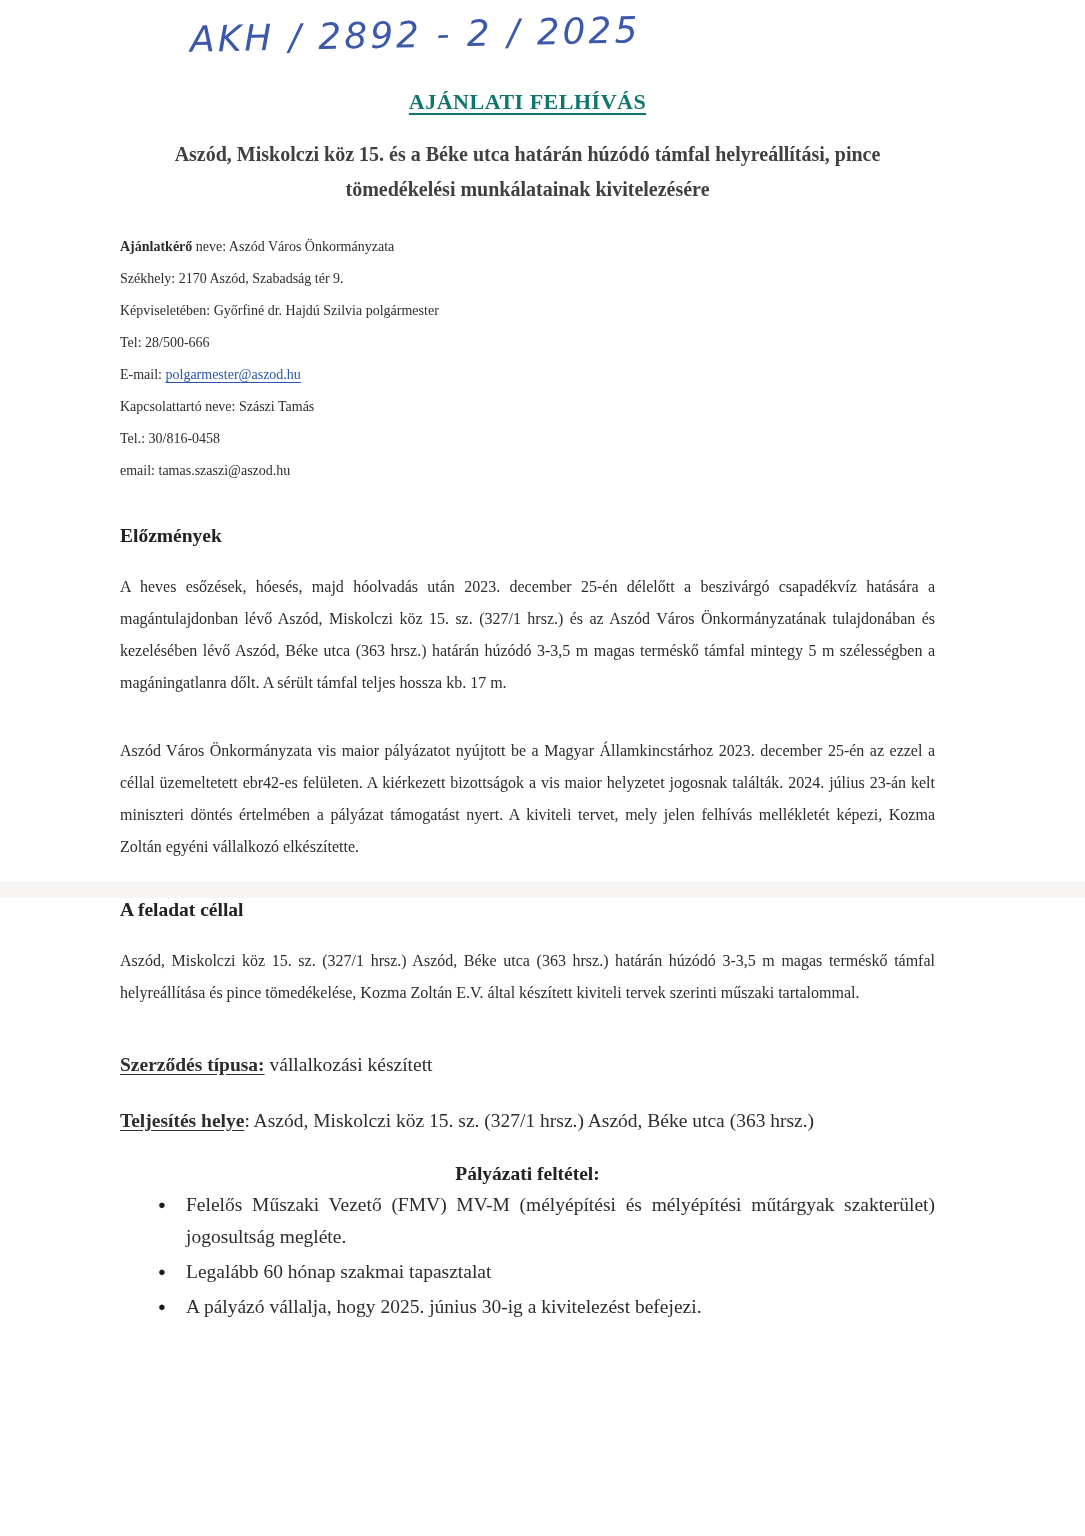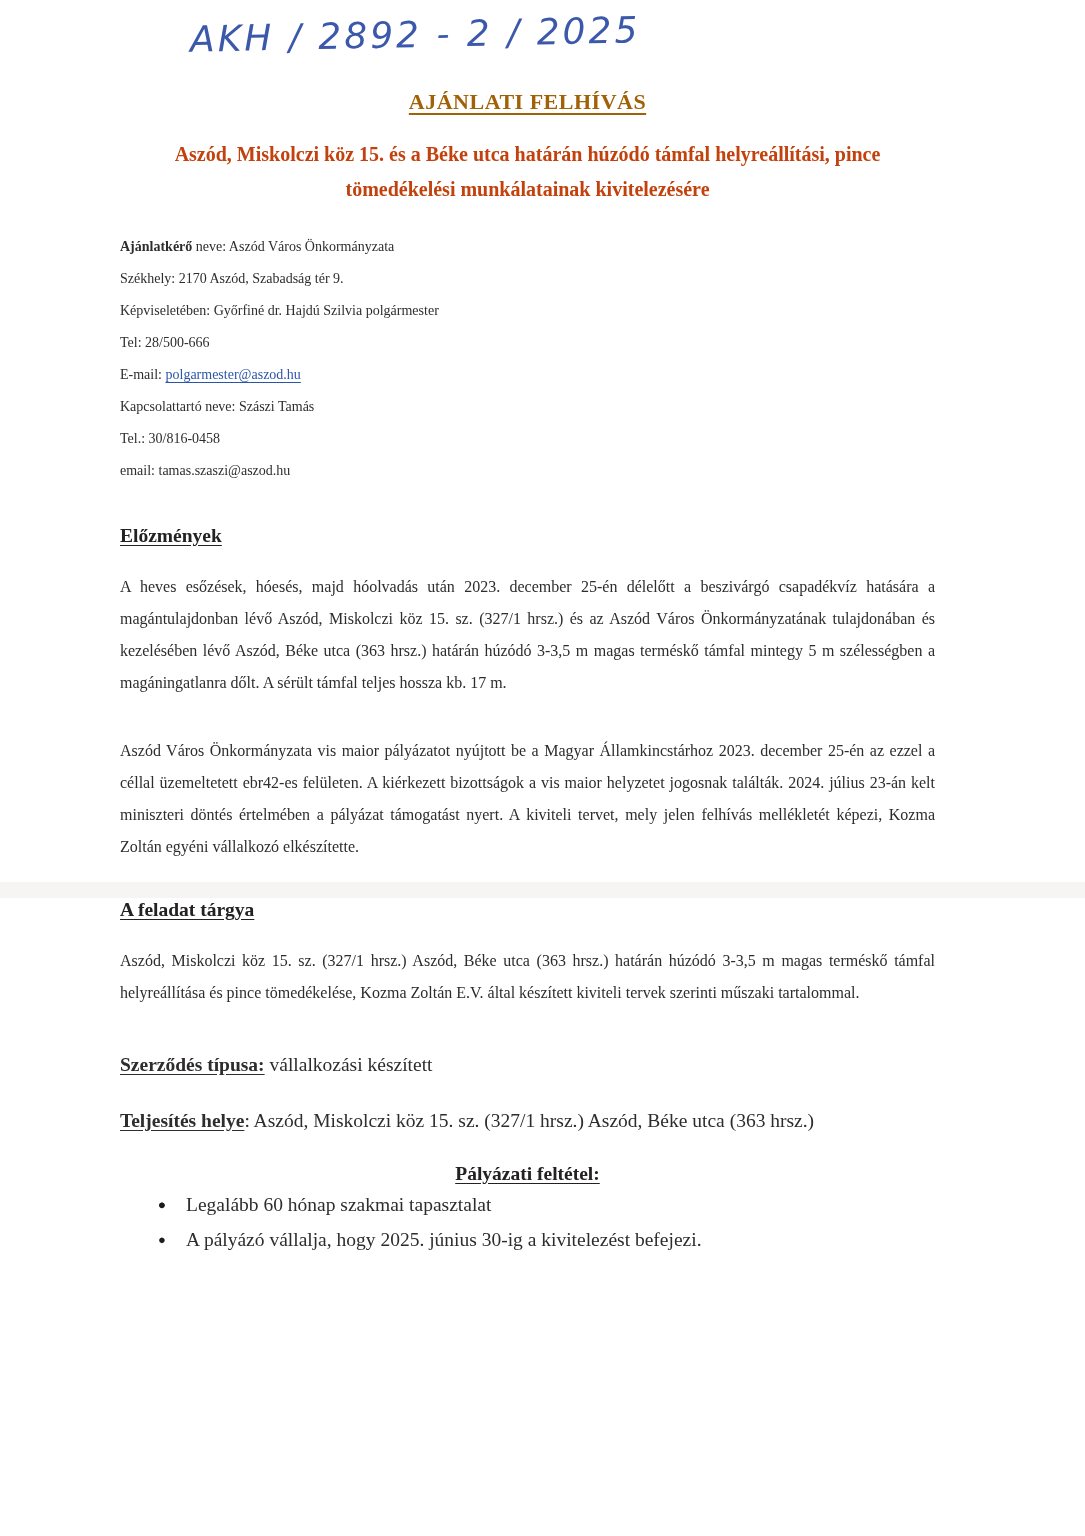--- a/index.html
+++ b/index.html
@@ -26,49 +26,48 @@
     color:var(--color-handwriting, #3c58ab);
     transform:rotate(-1.2deg);
   }
 
   .title {
     margin-top:34px;
     text-align:center;
     font-size:22px;
     font-weight:bold;
     letter-spacing:0.5px;
-    color:#a16207;
+    color:#0f766e;
   }
   .title .underlined { text-decoration:underline; text-underline-offset:4px; }
 
   .subtitle {
     margin-top:22px;
     text-align:center;
     font-size:20px;
     font-weight:bold;
     line-height:1.75;
-    color:#c2410c;
+    color:#404040;
     padding:0 10px;
   }
 
   .contact { margin-top:24px; font-size:14px; line-height:32px; }
   .contact p { text-align:left; }
   .bold { font-weight:bold; }
 
   a.email-link {
     color:var(--color-link, #2b55a8);
     text-decoration:underline;
     text-underline-offset:3px;
     cursor:pointer;
   }
 
   .section-heading {
     font-size:19.5px;
     font-weight:bold;
-    text-decoration:underline;
     text-underline-offset:3px;
     color:#232122;
   }
   .mt-38 { margin-top:38px; }
   .mt-36 { margin-top:36px; }
 
   p.body {
     margin-top:24px;
     font-size:16px;
     line-height:32px;
@@ -121,33 +120,34 @@
     <p>Tel.: 30/816-0458</p>
     <p>email: tamas.szaszi@aszod.hu</p>
   </div>
 
   <h3 class="section-heading mt-38">Előzmények</h3>
 
   <p class="body">A heves esőzések, hóesés, majd hóolvadás után 2023. december 25-én délelőtt a beszivárgó csapadékvíz hatására a magántulajdonban lévő Aszód, Miskolczi köz 15. sz. (327/1 hrsz.) és az Aszód Város Önkormányzatának tulajdonában és kezelésében lévő Aszód, Béke utca (363 hrsz.) határán húzódó 3-3,5 m magas terméskő támfal mintegy 5 m szélességben a magáningatlanra dőlt. A sérült támfal teljes hossza kb. 17 m.</p>
 
   <p class="body second">Aszód Város Önkormányzata vis maior pályázatot nyújtott be a Magyar Államkincstárhoz 2023. december 25-én az ezzel a céllal üzemeltetett ebr42-es felületen. A kiérkezett bizottságok a vis maior helyzetet jogosnak találták. 2024. július 23-án kelt miniszteri döntés értelmében a pályázat támogatást nyert. A kiviteli tervet, mely jelen felhívás mellékletét képezi, Kozma Zoltán egyéni vállalkozó elkészítette.</p>
 
-  <h3 class="section-heading mt-36">A feladat tárgya</h3>
+  <h3 class="section-heading mt-36">A feladat céllal</h3>
 
   <p class="body">Aszód, Miskolczi köz 15. sz. (327/1 hrsz.) Aszód, Béke utca (363 hrsz.) határán húzódó 3-3,5 m magas terméskő támfal helyreállítása és pince tömedékelése, Kozma Zoltán E.V. által készített kiviteli tervek szerinti műszaki tartalommal.</p>
 
   <p class="kv-line"><span class="kv-label">Szerződés típusa:</span><span> vállalkozási készített</span></p>
 
   <p class="kv-line tight"><span class="kv-label">Teljesítés helye</span><span>: Aszód, Miskolczi köz 15. sz. (327/1 hrsz.) Aszód, Béke utca (363 hrsz.)</span></p>
 
   <h3 class="section-heading palyazati-heading">Pályázati feltétel:</h3>
 
   <ul class="bullets">
     <li>
       <span class="bullet">●</span>
+      <span>Felelős Műszaki Vezető (FMV) MV-M (mélyépítési és mélyépítési műtárgyak szakterület) jogosultság megléte.</span>
     </li>
     <li>
       <span class="bullet">●</span>
       <span>Legalább 60 hónap szakmai tapasztalat</span>
     </li>
     <li>
       <span class="bullet">●</span>
       <span>A pályázó vállalja, hogy 2025. június 30-ig a kivitelezést befejezi.</span>
     </li>
   </ul>

